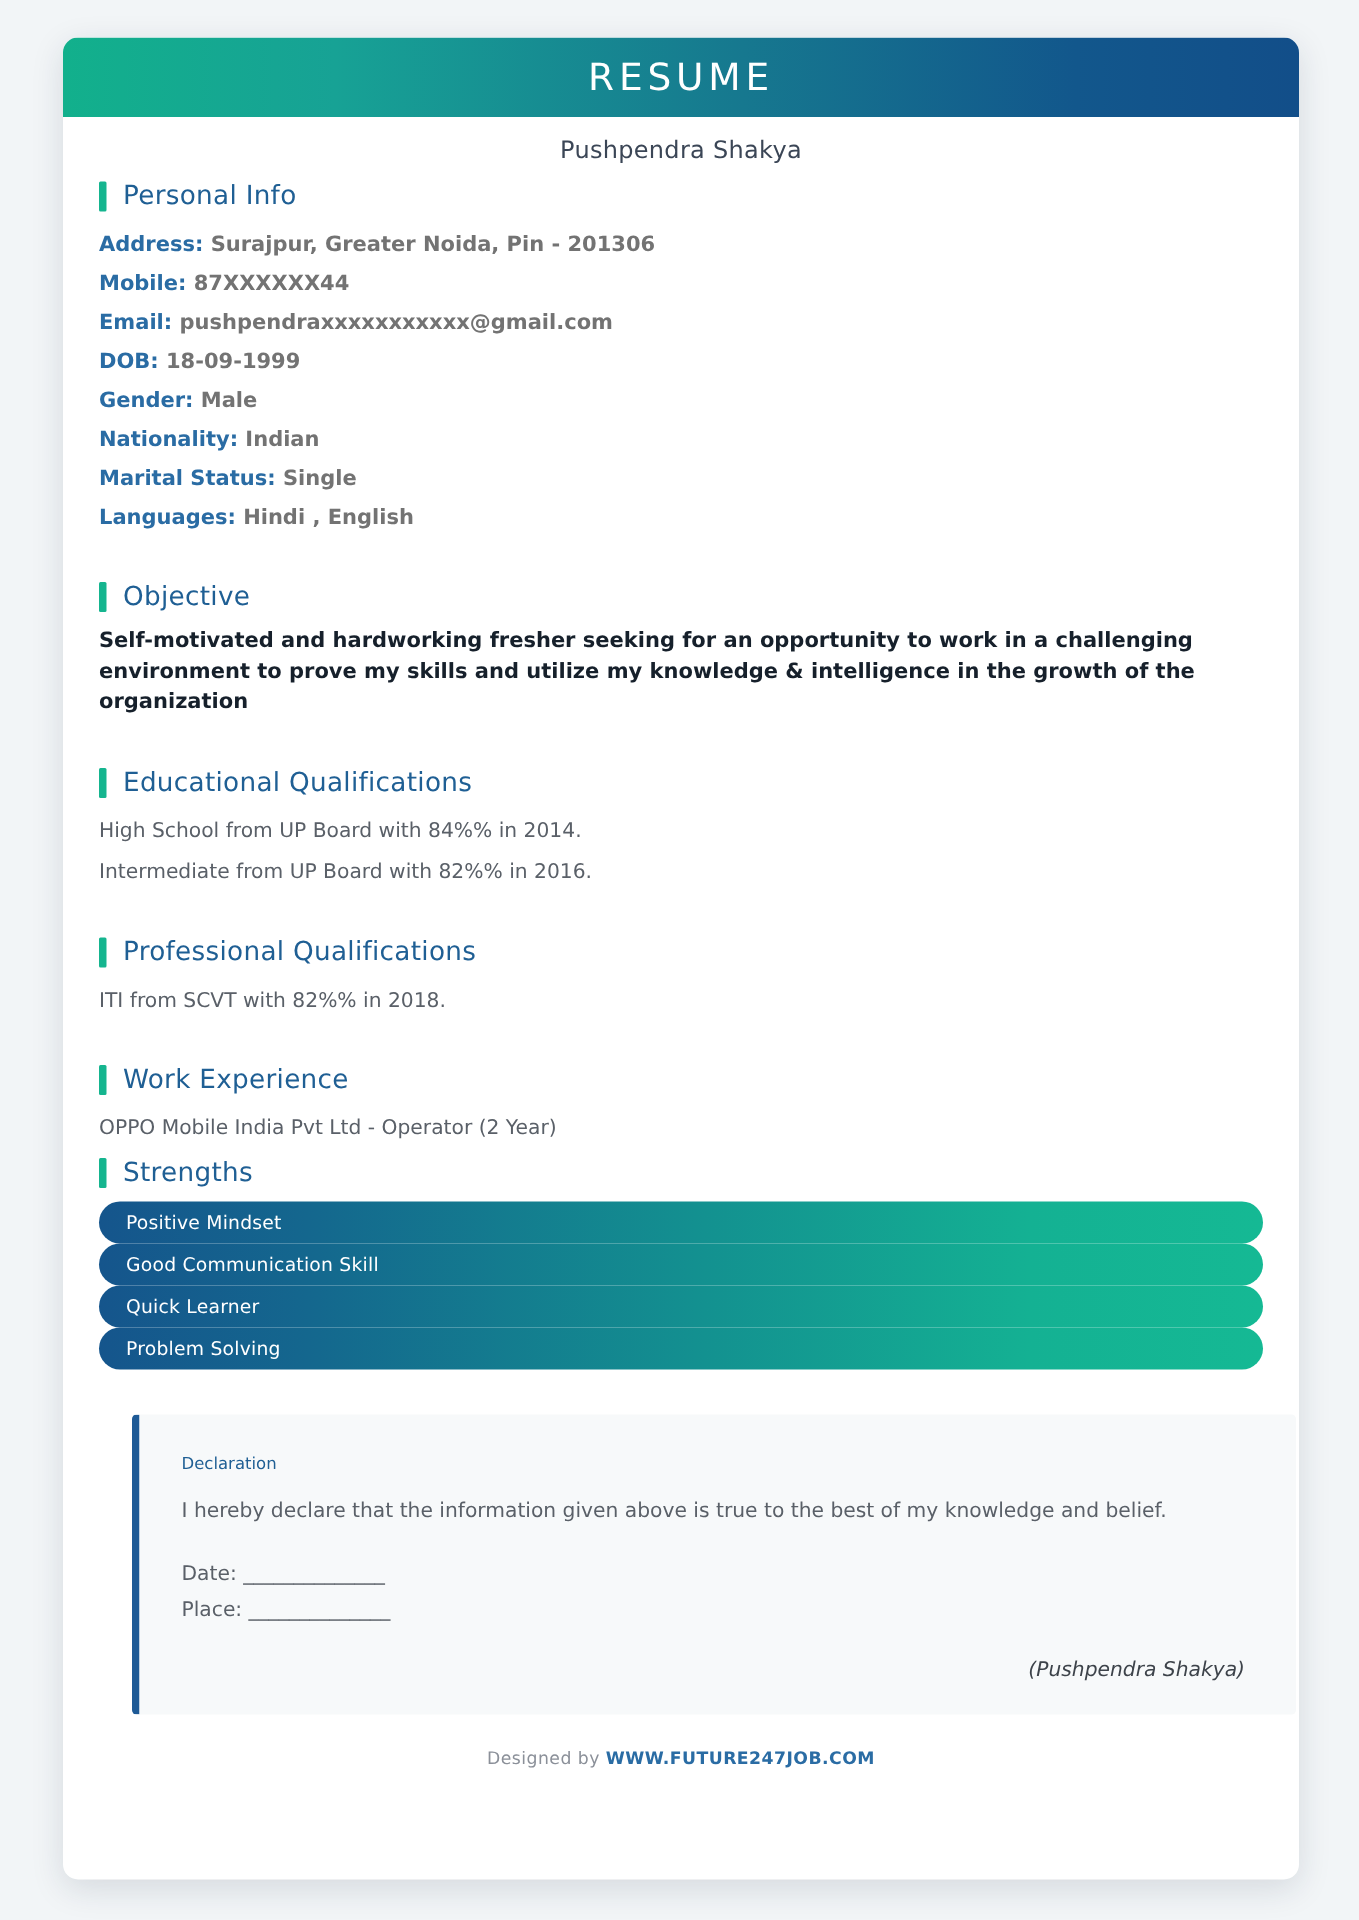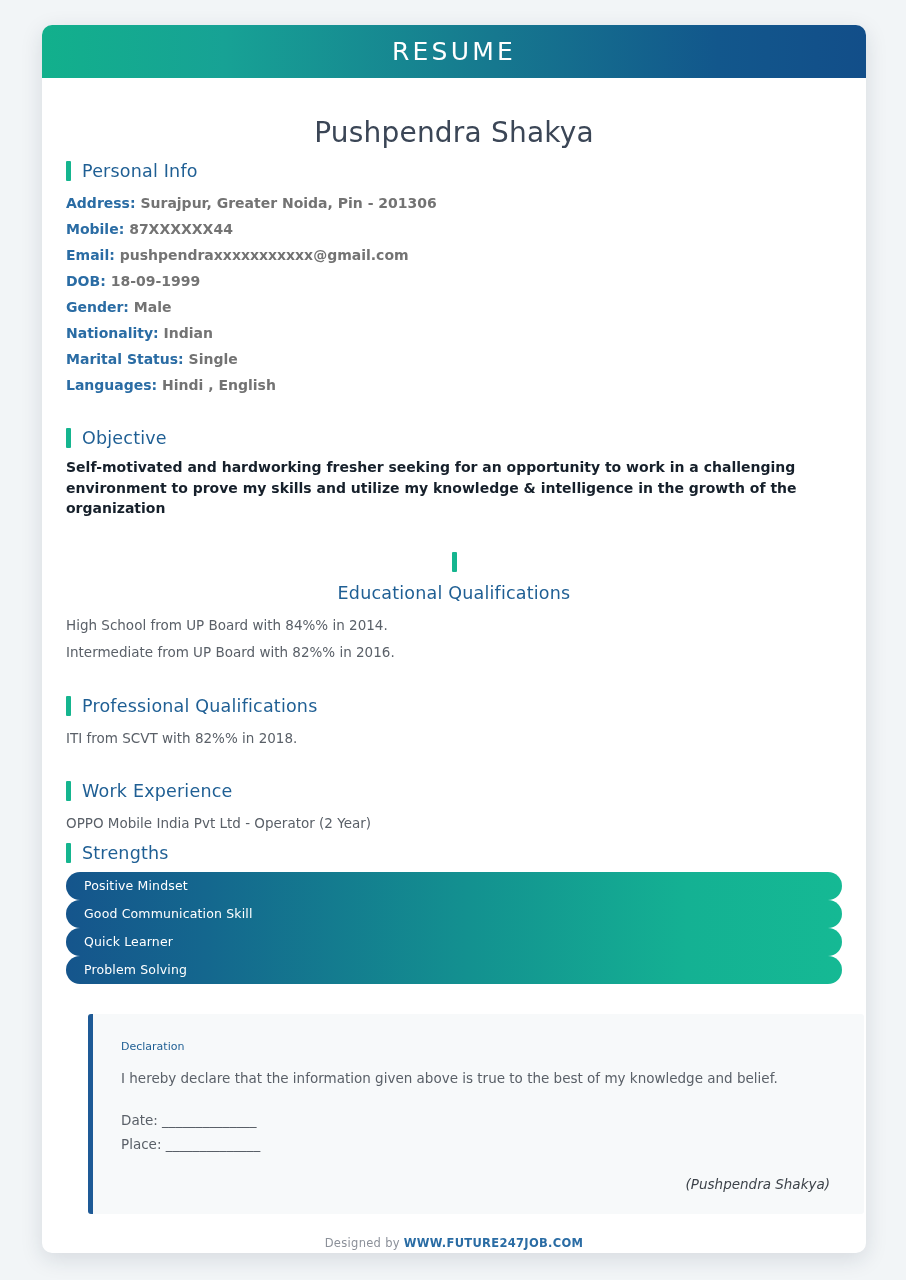--- a/index.html
+++ b/index.html
@@ -44,24 +44,24 @@
     color: #ffffff;
     font-size: 25px;
     font-weight: 400;
     letter-spacing: 3.2px;
     font-family: "DejaVu Sans", sans-serif;
   }
 
   
   .candidate-name {
     text-align: center;
-    font-size: 28px;
+    font-size: 16px;
     font-weight: 400;
     color: #3b4656;
-    padding-top: 38px;
+    padding-top: 12px;
     padding-bottom: 6px;
     letter-spacing: 0.2px;
   }
 
   
   .resume-body {
     padding: 0 24px 0 24px;
   }
 
   
@@ -114,21 +114,21 @@
   
   .body-line {
     font-size: 13.5px;
     color: #5a6068;
     line-height: 27px;
   }
 
   
   .sec-personal { margin-top: 6px; }
   .sec-objective { margin-top: 30px; }
-  .sec-education { margin-top: 33px; flex-direction: column; }
+  .sec-education { margin-top: 33px; }
   .sec-professional { margin-top: 30px; }
   .sec-work { margin-top: 29px; }
   .sec-strengths { margin-top: 6px; }
 
   
   .strengths-list {
     margin-top: 7px;
     display: flex;
     flex-direction: column;
     gap: 0;

